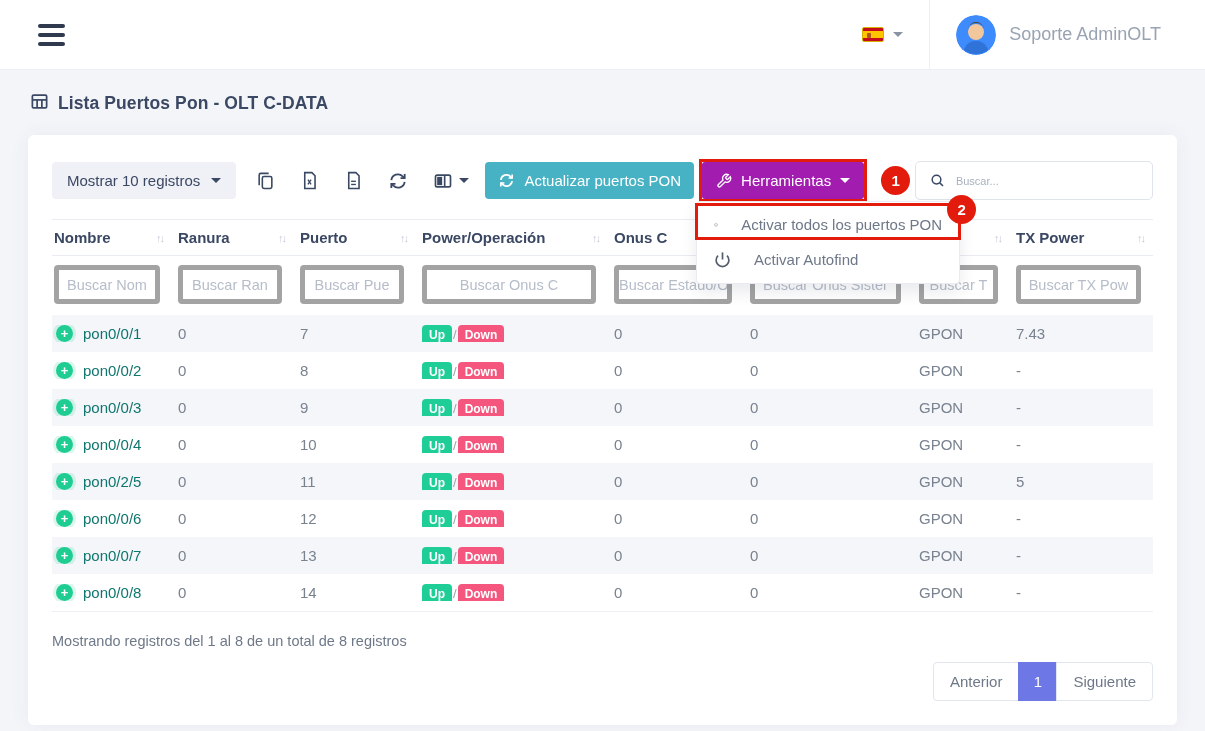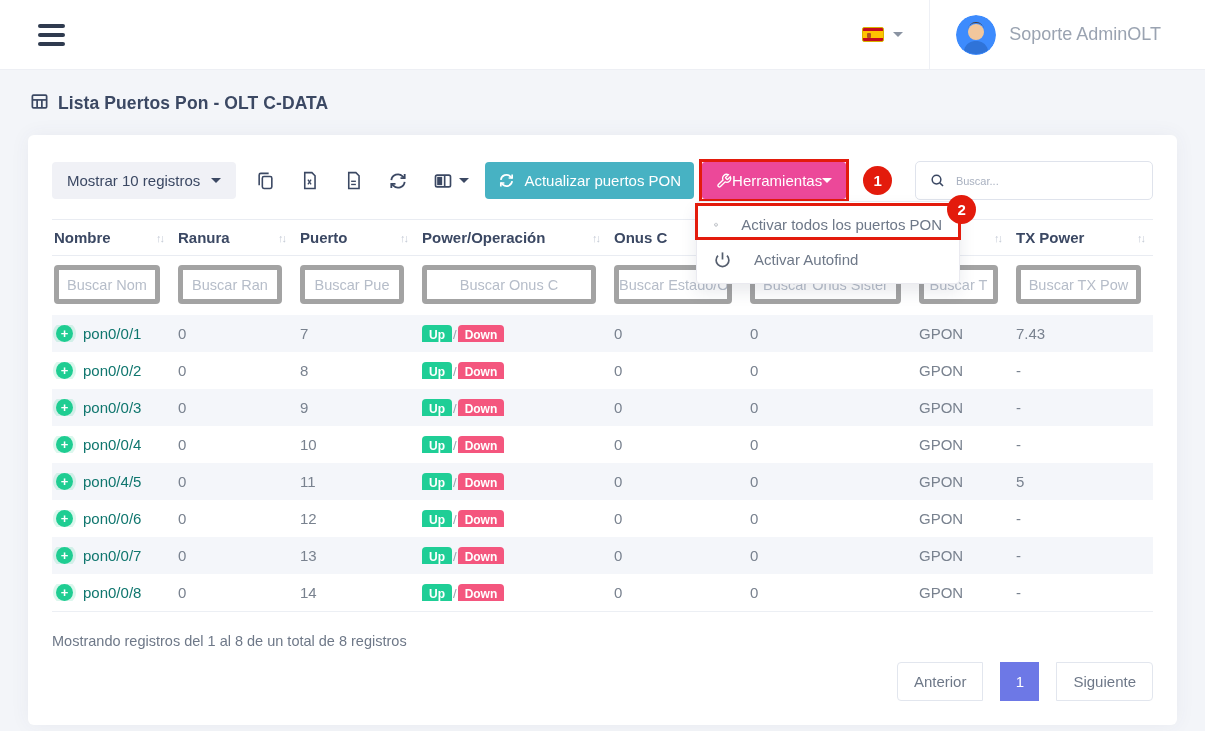--- a/index.html
+++ b/index.html
@@ -35,21 +35,21 @@
   .toolbar { display:flex; align-items:center; }
   .btn { height:37px; border-radius:4px; font-size:15px; display:inline-flex;
     align-items:center; cursor:pointer; border:none; font-family:inherit; }
   .btn-show { background:#f0f1f6; color:#3b4863; padding:0 15px; gap:11px; }
   .icon-group { display:flex; align-items:center; gap:25px; margin-left:20px; margin-right:16px; }
   .icon-btn { background:none; border:none; cursor:pointer; display:flex; align-items:center; gap:6px; color:#3b4863; }
   .icon-btn svg { display:block; }
   .btn-update { background:#47b2c3; color:#fff; padding:0 13px; gap:9px; font-size:15px; }
   .tools-wrap { position:relative; margin-left:5px; }
   .red-box { border:3px solid #e31b0c; }
-  .btn-tools { background:#ec4899; color:#fff; padding:0 14px; border-radius:3px; }
+  .btn-tools { background:#a21caf; color:#fff; padding:0 14px; gap:9px; border-radius:3px; }
   .btn-tools .caret { border-top-color:#fff; }
   .ann-circle { width:29px; height:29px; border-radius:50%; background:#e31b0c; color:#fff;
     font-weight:700; font-size:15px; display:flex; align-items:center; justify-content:center; }
   .circle-1 { margin-left:14px; }
   .search-box { display:flex; align-items:center; gap:11px; border:1px solid #dfe3ec; border-radius:5px;
     height:39px; padding:0 14px; width:238px; margin-left:auto; background:#fff; }
   .search-box input { border:none; outline:none; width:100%; font-size:11px; color:#3b4863; font-family:inherit; }
   .search-box input::placeholder { color:#a9b1c0; }
 
   
@@ -83,21 +83,21 @@
     display:flex; align-items:center; justify-content:center; font-size:13px; font-weight:700;
     box-shadow:0 0 0 3px rgba(31,205,146,.16); cursor:pointer; }
   .plus::before { content:"+"; margin-top:-1px; }
   .badge { border-radius:4px; color:#fff; font-size:12px; font-weight:700; padding:3px 7px; }
   .badge.up { background:#1fce96; }
   .badge.down { background:#f4567e; }
   .sep { color:#9aa2b0; margin:0 1px; font-size:13px; }
 
   
   .table-info { margin-top:21px; color:#6e7888; font-size:14.5px; }
-  .pagination { display:flex; justify-content:flex-end; margin-top:13px;gap:18px; }
+  .pagination { display:flex; justify-content:flex-end; margin-top:13px; }
   .page-btn { height:39px; padding:0 16px; display:flex; align-items:center; border:1px solid #e2e6ee;
     background:#fff; color:#6e7888; font-size:15px; cursor:pointer; }
   .page-btn.prev { border-radius:4px 0 0 4px; }
   .page-btn.next { border-radius:0 4px 4px 0; margin-left:-1px; }
   .page-btn.active { background:#6d78e6; border-color:#6d78e6; color:#fff; width:39px;
     justify-content:center; padding:0; margin-left:-1px; }
 </style>
 </head>
 <body>
 
@@ -343,21 +343,21 @@
             <span class="badge up">Up</span><span class="sep">/</span><span class="badge down">Down</span>
           </div>
           <div class="cell">0</div>
           <div class="cell">0</div>
           <div class="cell">GPON</div>
           <div class="cell">-</div>
         </div>
           <div class="trow grid">
           <div class="cell cell-name">
             <span class="plus"></span>
-            <span>pon0/4/5</span>
+            <span>pon0/2/5</span>
           </div>
           <div class="cell">0</div>
           <div class="cell">11</div>
           <div class="cell">
             <span class="badge up">Up</span><span class="sep">/</span><span class="badge down">Down</span>
           </div>
           <div class="cell">0</div>
           <div class="cell">0</div>
           <div class="cell">GPON</div>
           <div class="cell">5</div>

